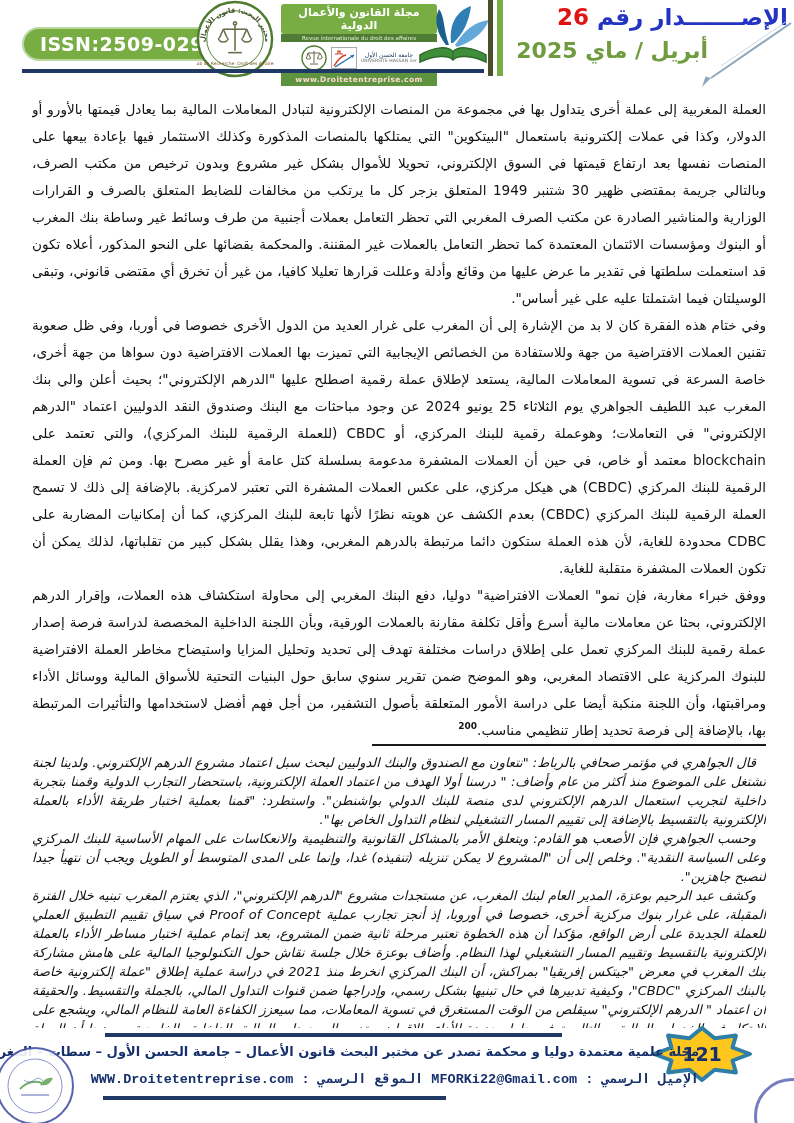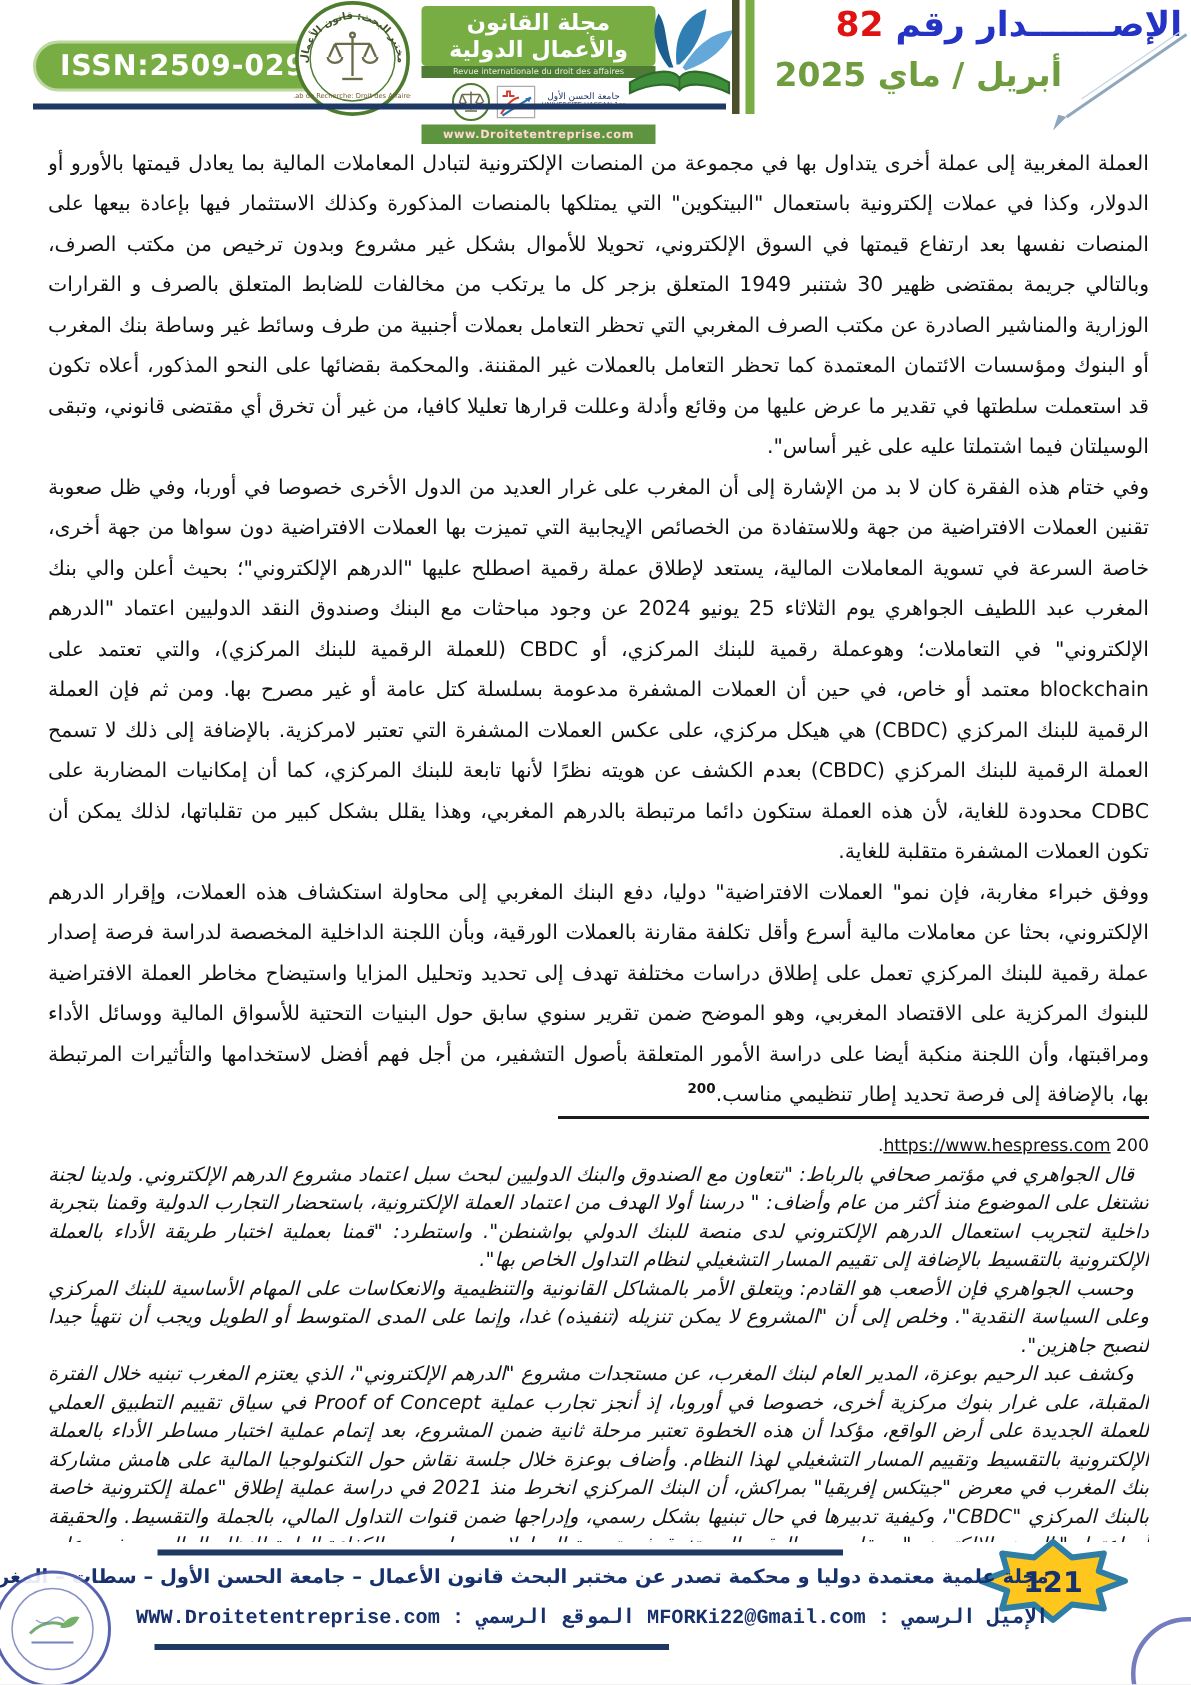--- a/index.html
+++ b/index.html
@@ -4,21 +4,21 @@
 <style>
   html,body{margin:0;padding:0;background:#e8e8e8;}
   .page{position:relative;width:794px;height:1123px;background:#fff;overflow:hidden;
         font-family:"DejaVu Sans",sans-serif;margin:0 auto;}
   
   .issn{position:absolute;left:22px;top:27px;background:var(--green);color:#fff;
         font-weight:bold;font-size:19px;padding:4px 16px;border-radius:19px;
         border:2px solid #bcd7a0;letter-spacing:.5px;}
   .lab-logo{position:absolute;left:196px;top:0;width:78px;height:78px;}
   .jlogo{position:absolute;left:281px;top:4px;width:156px;height:66px;}
-  .jl-banner{background:var(--green);color:#fff;font-size:15px;font-weight:bold;
+  .jl-banner{background:var(--green);color:#fff;font-size:11px;font-weight:bold;
         text-align:center;padding:2px 0;border-radius:3px;direction:rtl;}
   .jl-sub{background:var(--darkGreen);color:#e4f0d4;font-size:5.5px;text-align:center;padding:1px 0;}
   .jl-mid{display:flex;align-items:center;justify-content:center;gap:4px;height:29px;padding:1px 2px;}
   .univ{font-size:6px;color:var(--navy);text-align:center;line-height:1.25;direction:rtl;}
   .univ .fr{font-size:4.5px;color:#666;direction:ltr;}
   .jl-web{background:#5e9440;color:#ffd9d0;font-size:7.5px;font-weight:bold;text-align:center;
         padding:2px 0;letter-spacing:.4px;}
   .book{position:absolute;left:416px;top:0px;}
   .bars{position:absolute;left:488px;top:0;height:76px;width:16px;}
   .bars .b1{position:absolute;left:0;top:0;width:5px;height:100%;background:#4b4f2a;}
@@ -124,44 +124,40 @@
     <path d="M37,51 L37,59" stroke="#2e6b2a" stroke-width="1.2"></path>
   </svg>
 
   <div class="bars">
     <span class="b1"></span>
     <span class="b2"></span>
   </div>
 
   <div class="issue-line">
     <span>الإصـــــــدار رقم</span>
-    <span class="inum">82</span>
+    <span class="inum">26</span>
   </div>
   <div class="date-line">أبريل / ماي 2025</div>
 
   <svg class="pen" width="115" height="70" viewBox="0 0 115 70">
     <line x1="112" y1="3" x2="32" y2="58" stroke="#8fa7bd" stroke-width="2"></line>
     <line x1="108" y1="1" x2="42" y2="46" stroke="#c8d6e4" stroke-width="1"></line>
     <path d="M32,58 l-9,9 l3.5,-10.5 z" fill="#8fa7bd"></path>
   </svg>
 
   <div class="hdr-rule"></div>
 
   <main class="body">
     <p>العملة المغربية إلى عملة أخرى يتداول بها في مجموعة من المنصات الإلكترونية لتبادل المعاملات المالية بما يعادل قيمتها بالأورو أو الدولار، وكذا في عملات إلكترونية باستعمال "البيتكوين" التي يمتلكها بالمنصات المذكورة وكذلك الاستثمار فيها بإعادة بيعها على المنصات نفسها بعد ارتفاع قيمتها في السوق الإلكتروني، تحويلا للأموال بشكل غير مشروع وبدون ترخيص من مكتب الصرف، وبالتالي جريمة بمقتضى ظهير 30 شتنبر 1949 المتعلق بزجر كل ما يرتكب من مخالفات للضابط المتعلق بالصرف و القرارات الوزارية والمناشير الصادرة عن مكتب الصرف المغربي التي تحظر التعامل بعملات أجنبية من طرف وسائط غير وساطة بنك المغرب أو البنوك ومؤسسات الائتمان المعتمدة كما تحظر التعامل بالعملات غير المقننة. والمحكمة بقضائها على النحو المذكور، أعلاه تكون قد استعملت سلطتها في تقدير ما عرض عليها من وقائع وأدلة وعللت قرارها تعليلا كافيا، من غير أن تخرق أي مقتضى قانوني، وتبقى الوسيلتان فيما اشتملتا عليه على غير أساس".</p>
     <p>وفي ختام هذه الفقرة كان لا بد من الإشارة إلى أن المغرب على غرار العديد من الدول الأخرى خصوصا في أوربا، وفي ظل صعوبة تقنين العملات الافتراضية من جهة وللاستفادة من الخصائص الإيجابية التي تميزت بها العملات الافتراضية دون سواها من جهة أخرى، خاصة السرعة في تسوية المعاملات المالية، يستعد لإطلاق عملة رقمية اصطلح عليها "الدرهم الإلكتروني"؛ بحيث أعلن والي بنك المغرب عبد اللطيف الجواهري يوم الثلاثاء 25 يونيو 2024 عن وجود مباحثات مع البنك وصندوق النقد الدوليين اعتماد "الدرهم الإلكتروني" في التعاملات؛ وهوعملة رقمية للبنك المركزي، أو CBDC (للعملة الرقمية للبنك المركزي)، والتي تعتمد على blockchain معتمد أو خاص، في حين أن العملات المشفرة مدعومة بسلسلة كتل عامة أو غير مصرح بها. ومن ثم فإن العملة الرقمية للبنك المركزي (CBDC) هي هيكل مركزي، على عكس العملات المشفرة التي تعتبر لامركزية. بالإضافة إلى ذلك لا تسمح العملة الرقمية للبنك المركزي (CBDC) بعدم الكشف عن هويته نظرًا لأنها تابعة للبنك المركزي، كما أن إمكانيات المضاربة على CDBC محدودة للغاية، لأن هذه العملة ستكون دائما مرتبطة بالدرهم المغربي، وهذا يقلل بشكل كبير من تقلباتها، لذلك يمكن أن تكون العملات المشفرة متقلبة للغاية.</p>
     <p><span>ووفق خبراء مغاربة، فإن نمو" العملات الافتراضية" دوليا، دفع البنك المغربي إلى محاولة استكشاف هذه العملات، وإقرار الدرهم الإلكتروني، بحثا عن معاملات مالية أسرع وأقل تكلفة مقارنة بالعملات الورقية، وبأن اللجنة الداخلية المخصصة لدراسة فرصة إصدار عملة رقمية للبنك المركزي تعمل على إطلاق دراسات مختلفة تهدف إلى تحديد وتحليل المزايا واستيضاح مخاطر العملة الافتراضية للبنوك المركزية على الاقتصاد المغربي، وهو الموضح ضمن تقرير سنوي سابق حول البنيات التحتية للأسواق المالية ووسائل الأداء ومراقبتها، وأن اللجنة منكبة أيضا على دراسة الأمور المتعلقة بأصول التشفير، من أجل فهم أفضل لاستخدامها والتأثيرات المرتبطة بها، بالإضافة إلى فرصة تحديد إطار تنظيمي مناسب.</span><sup class="fnref">200</sup></p>
   </main>
 
   <section class="fns">
     <div class="fn-sep"></div>
-    <p class="fn-ref-line">
-      <span>200</span>
-      <a class="fn-url">https://www.hespress.com</a><span>.</span>
-    </p>
     <p class="fn-p">قال الجواهري في مؤتمر صحافي بالرباط: "نتعاون مع الصندوق والبنك الدوليين لبحث سبل اعتماد مشروع الدرهم الإلكتروني. ولدينا لجنة تشتغل على الموضوع منذ أكثر من عام وأضاف: " درسنا أولا الهدف من اعتماد العملة الإلكترونية، باستحضار التجارب الدولية وقمنا بتجربة داخلية لتجريب استعمال الدرهم الإلكتروني لدى منصة للبنك الدولي بواشنطن". واستطرد: "قمنا بعملية اختبار طريقة الأداء بالعملة الإلكترونية بالتقسيط بالإضافة إلى تقييم المسار التشغيلي لنظام التداول الخاص بها".</p>
     <p class="fn-p">وحسب الجواهري فإن الأصعب هو القادم: ويتعلق الأمر بالمشاكل القانونية والتنظيمية والانعكاسات على المهام الأساسية للبنك المركزي وعلى السياسة النقدية". وخلص إلى أن "المشروع لا يمكن تنزيله (تنفيذه) غدا، وإنما على المدى المتوسط أو الطويل ويجب أن نتهيأ جيدا لنصبح جاهزين".</p>
     <p class="fn-p">وكشف عبد الرحيم بوعزة، المدير العام لبنك المغرب، عن مستجدات مشروع "الدرهم الإلكتروني"، الذي يعتزم المغرب تبنيه خلال الفترة المقبلة، على غرار بنوك مركزية أخرى، خصوصا في أوروبا، إذ أنجز تجارب عملية Proof of Concept في سياق تقييم التطبيق العملي للعملة الجديدة على أرض الواقع، مؤكدا أن هذه الخطوة تعتبر مرحلة ثانية ضمن المشروع، بعد إتمام عملية اختبار مساطر الأداء بالعملة الإلكترونية بالتقسيط وتقييم المسار التشغيلي لهذا النظام. وأضاف بوعزة خلال جلسة نقاش حول التكنولوجيا المالية على هامش مشاركة بنك المغرب في معرض "جيتكس إفريقيا" بمراكش، أن البنك المركزي انخرط منذ 2021 في دراسة عملية إطلاق "عملة إلكترونية خاصة بالبنك المركزي "CBDC"، وكيفية تدبيرها في حال تبنيها بشكل رسمي، وإدراجها ضمن قنوات التداول المالي، بالجملة والتقسيط. والحقيقة أن اعتماد " الدرهم الإلكتروني" سيقلص من الوقت المستغرق في تسوية المعاملات، مما سيعزز الكفاءة العامة للنظام المالي، ويشجع على الابتكار في الخدمات المالية. وبالتالي توفير حلول جديدة للأداء والإقراض وتدبير الموجودات المالية، الداخلية والخارجية. موضحا أن العملة الجديدة ستتيح لبنك المغرب استخدام أداة إضافية لتنفيذ السياسة النقدية بشكل أكثر فعالية ودقة، وكذا إضفاء الشفافية في المعاملات المالية خصوصا على المستوى المركزي.</p>
   </section>
 
   <div class="f-rule-top"></div>
 
   <svg class="badge" width="104" height="60" viewBox="0 0 104 60">
     <polygon points="100,30 82.5,23.5 85.9,11.6 64.6,14.3 52,4 39.4,14.3 18.1,11.6 21.5,23.5 4,30 21.5,36.5 18.1,48.4 39.4,45.7 52,56 64.6,45.7 85.9,48.4 82.5,36.5" style="fill:var(--badgeYellow);stroke:var(--badgeBorder);stroke-width:4;stroke-linejoin:round;"></polygon>
     <text x="52" y="37" text-anchor="middle" font-size="19" font-weight="bold" style="fill:var(--footerNavy);">121</text>

